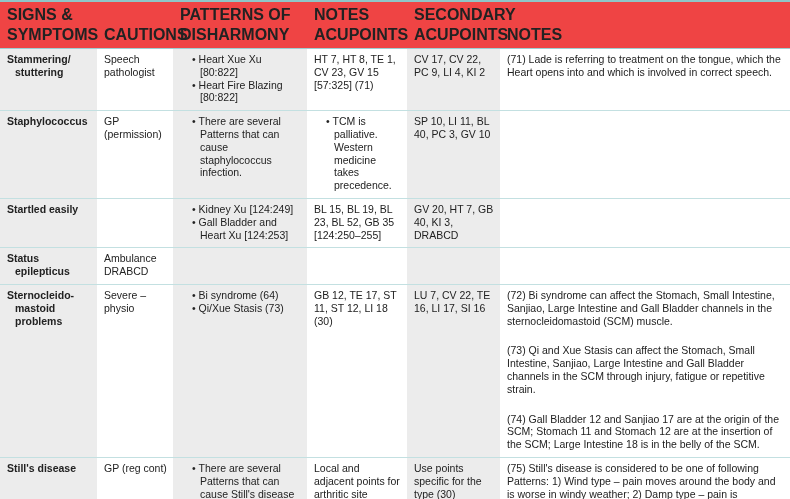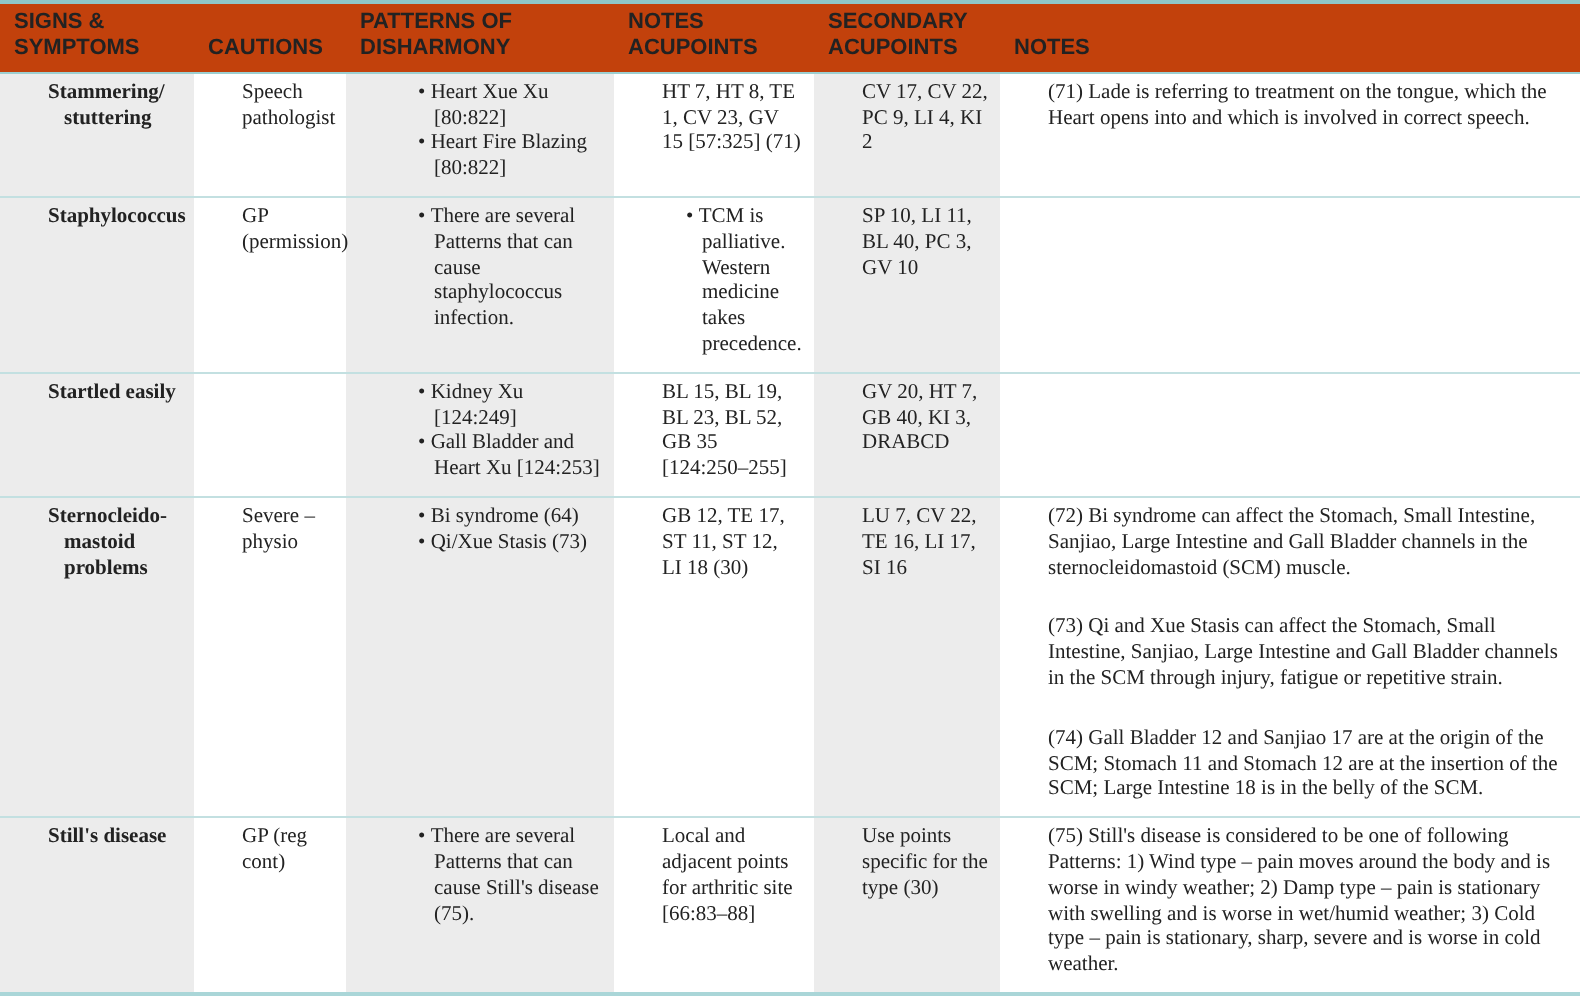--- a/index.html
+++ b/index.html
@@ -20,35 +20,34 @@
   }
 
   col.c-signs     { width: 97px; }
   col.c-cautions  { width: 76px; }
   col.c-patterns  { width: 134px; }
   col.c-main      { width: 100px; }
   col.c-secondary { width: 93px; }
   col.c-notes     { width: 290px; }
 
   thead th {
-    background: #c2410c;
+    background: #ef4444;
     text-align: left;
     vertical-align: bottom;
     font-weight: bold;
-    font-size: 11px;
+    font-size: 16px;
     padding: 3px 6px 4px 7px;
     border-bottom: 1px solid #9ccfd1;
     text-transform: none;
   }
 
   tbody td {
     vertical-align: top;
-    padding: 4px 6px 6px 24px;
+    padding: 4px 6px 6px 7px;
     border-top: 1.5px solid #c3e0e1;
-    font-family: Liberation Serif, serif;
   }
   tbody tr:first-child td { border-top: none; }
 
   
   tbody td.shaded { background: #ececec; }
 
   td.col-signs {
     font-weight: bold;
   }
   td.col-signs .hang {
@@ -141,20 +140,32 @@
           <td class="col-main">
             <div class="plain-line">BL 15, BL 19, BL 23, BL 52, GB 35 [124:250–255]</div>
           </td>
           <td class="col-secondary shaded">
             <div class="plain-line">GV 20, HT 7, GB 40, KI 3, DRABCD</div>
           </td>
           <td class="col-notes"></td>
         </tr>
         <tr>
           <td class="col-signs shaded">
+            <div class="hang">Status epilepticus</div>
+          </td>
+          <td class="col-cautions">
+            <div class="plain-line">Ambulance DRABCD</div>
+          </td>
+          <td class="col-patterns shaded"></td>
+          <td class="col-main"></td>
+          <td class="col-secondary shaded"></td>
+          <td class="col-notes"></td>
+        </tr>
+        <tr>
+          <td class="col-signs shaded">
             <div class="hang">Sternocleido-mastoid problems</div>
           </td>
           <td class="col-cautions">
             <div class="plain-line">Severe – physio</div>
           </td>
           <td class="col-patterns shaded">
             <div class="bullet">Bi syndrome (64)</div>
             <div class="bullet">Qi/Xue Stasis (73)</div>
           </td>
           <td class="col-main">

